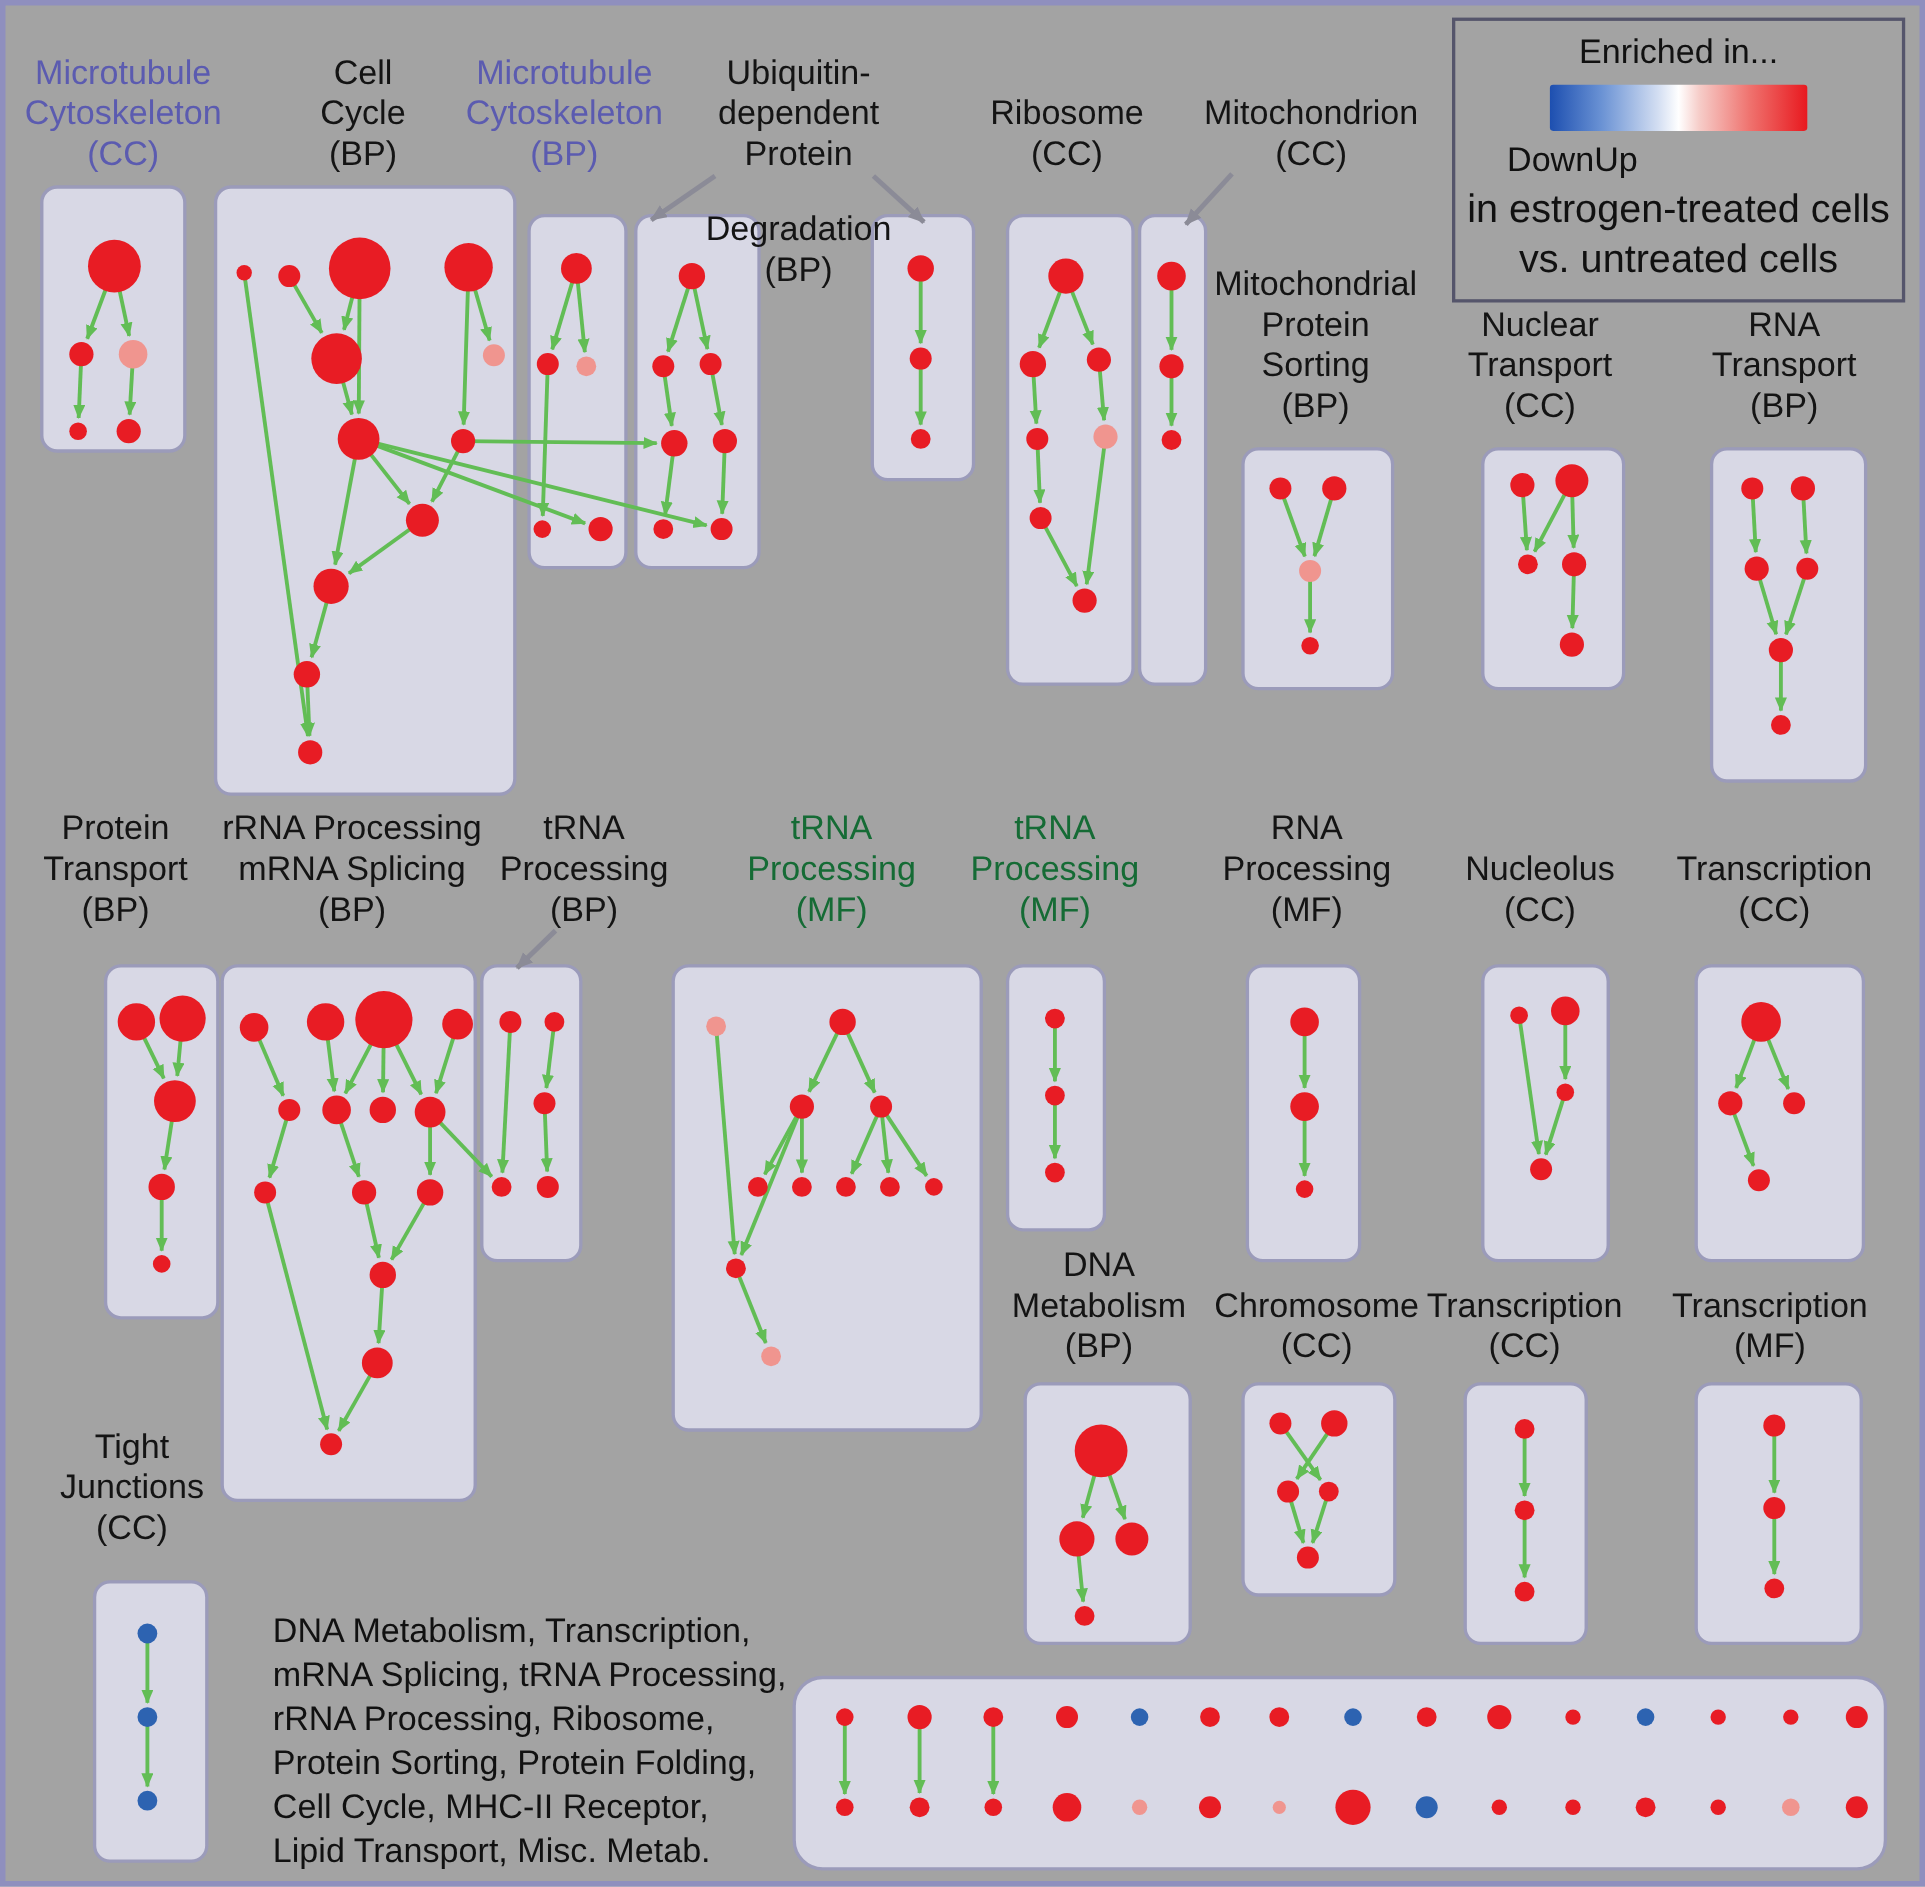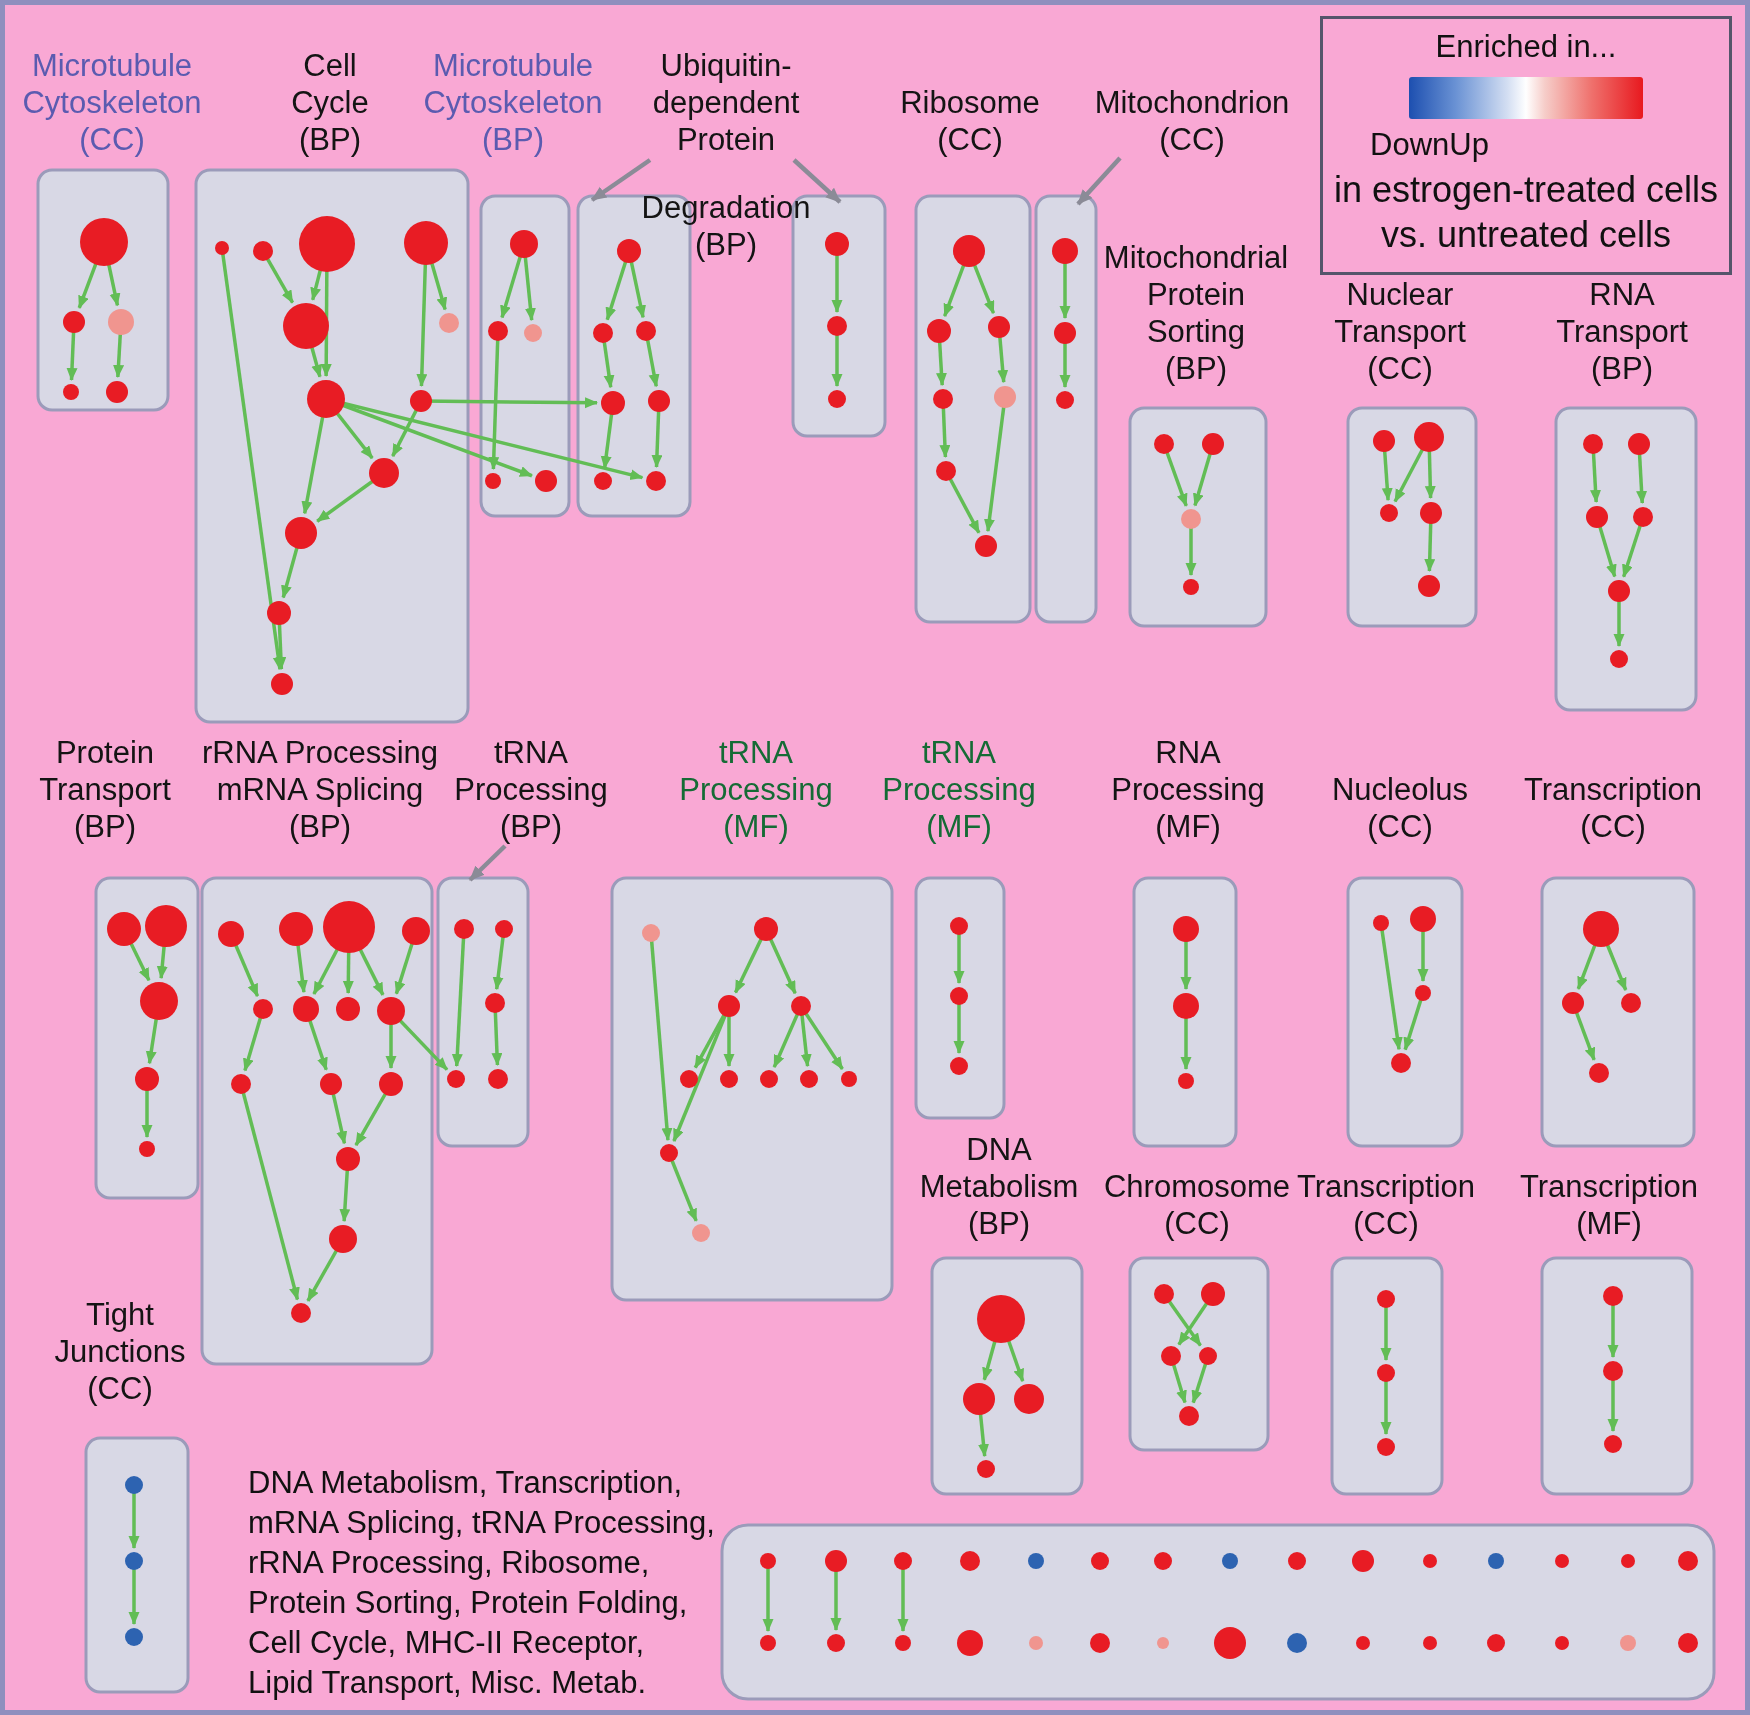--- a/index.html
+++ b/index.html
@@ -1,18 +1,18 @@
 <!DOCTYPE html>
 <html><head>
 <meta charset="utf-8">
 <style>
   html,body{margin:0;padding:0;background:#b9b9d6;}
   .figure{
     position:relative;width:1750px;height:1715px;
-    background:#f9a8d4;
+    background:#a3a3a3;
     box-shadow:inset 0 0 0 5px #8f8fbe;
     font-family:"Liberation Sans",sans-serif;
     overflow:hidden;
   }
   #diagram{position:absolute;left:0;top:0;}
   #diagram text{font-family:"Liberation Sans",sans-serif;}
   .legend{
     position:absolute;left:1320px;top:16px;width:412px;
     border:3px solid #55556b;box-sizing:border-box;
     padding:10px 0 16px;text-align:center;color:#111;

